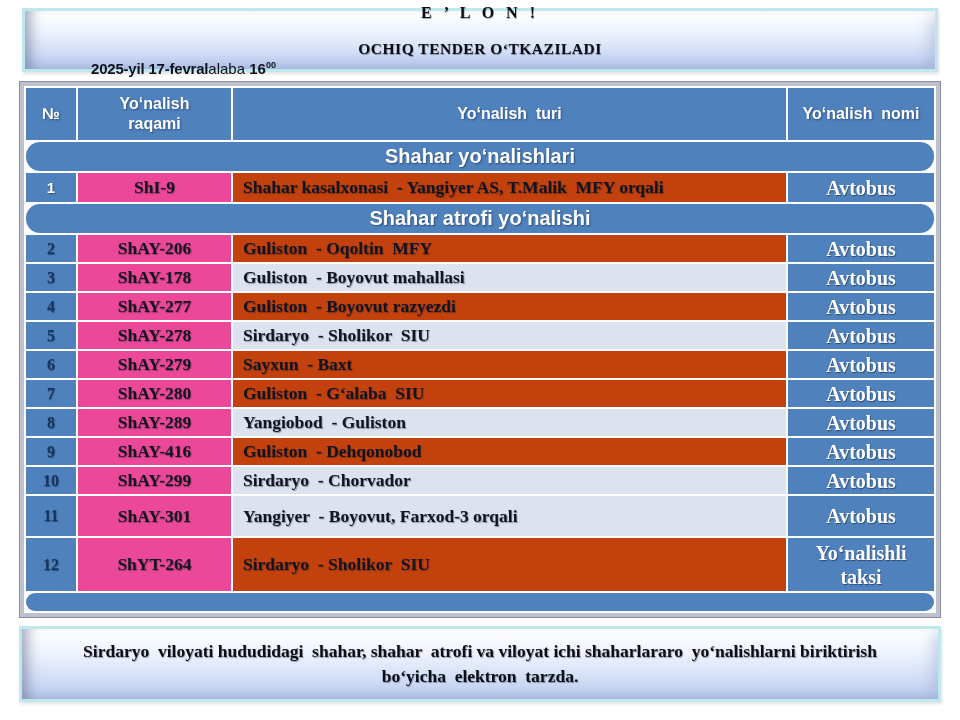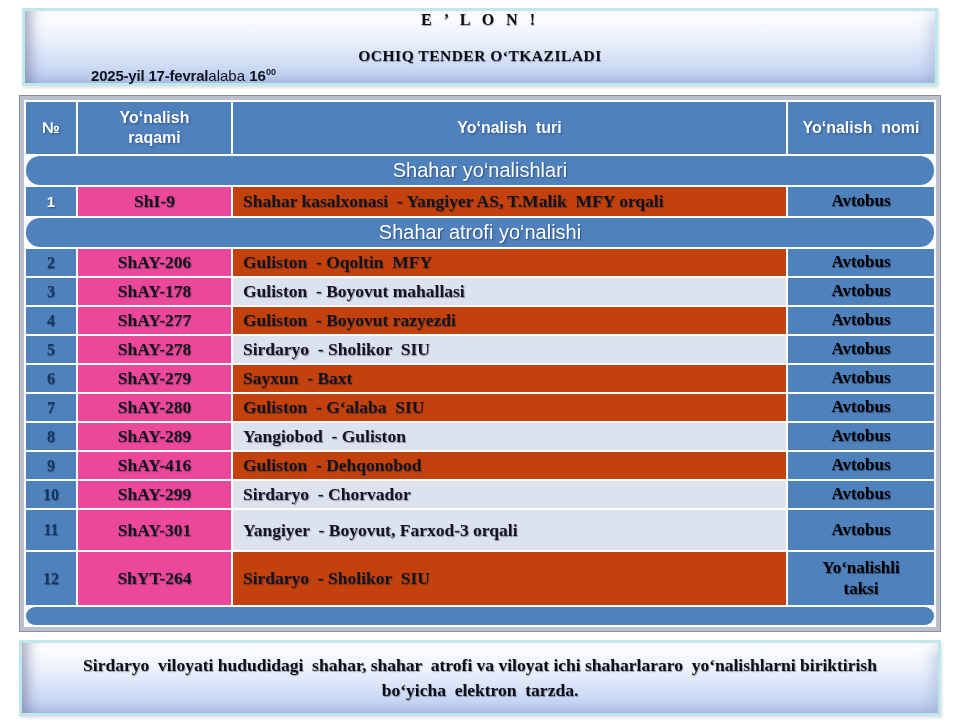--- a/index.html
+++ b/index.html
@@ -14,21 +14,21 @@
     border:3px solid #bfe7ee;
     background:linear-gradient(180deg, #fdfeff 0%, #eef3fd 35%, #cfdcf6 75%, #c3d4f3 100%);
     box-shadow:
       inset 14px 0 14px -9px rgba(98,104,138,0.60),
       inset 0 14px 14px -9px rgba(255,255,255,0.95),
       inset -14px 0 14px -9px rgba(150,165,205,0.50),
       inset 0 -14px 14px -9px rgba(130,150,200,0.40),
       1px 2px 3px rgba(0,0,0,0.12);
   }
   .announce {
-    margin:8px 22px 0 22px; height:78px;
+    margin:8px 22px 0 22px; height:64px;
     display:flex; flex-direction:column; justify-content:center;
     font-family:"Liberation Serif", serif; color:#0c0c14;
   }
   .announce-title {
     text-align:center; font-weight:bold; font-size:16px; letter-spacing:4px;
     text-shadow:0.6px 0.8px 0.8px rgba(0,0,0,0.35);
   }
   .announce-subtitle {
     text-align:center; font-weight:bold; font-size:15.5px; letter-spacing:0.5px;
     margin-top:18px; text-shadow:0.6px 0.8px 0.8px rgba(0,0,0,0.35);
@@ -58,21 +58,21 @@
   }
   .cell { display:flex; align-items:center; justify-content:center; }
 
   .th {
     background:#4f81bd; color:#ffffff; font-size:16px; font-weight:bold;
     text-align:center; white-space:pre-wrap; line-height:1.25;
     min-height:52px; text-shadow:1px 1px 2px rgba(25,45,80,0.55);
   }
   .section {
     grid-column:1 / -1; background:#4f81bd; color:#ffffff;
-    font-size:20px; font-weight:normal; min-height:29px;
+    font-size:20px; font-weight:bold; min-height:29px;
     text-shadow:1px 1.2px 1.5px rgba(25,45,80,0.6);
     white-space:pre-wrap;
     border-radius:14px;
   }
   .section.empty { min-height:18px; }
 
   .num {
     background:#4f81bd; color:#17365d;
     font-family:"Liberation Serif", serif; font-weight:bold; font-size:16px;
     text-shadow:0.6px 0.8px 1px rgba(10,20,40,0.45);
@@ -86,22 +86,22 @@
     font-family:"Liberation Serif", serif; font-weight:bold; font-size:17.5px;
     text-shadow:0.8px 1px 1px rgba(20,20,40,0.4);
   }
   .name {
     justify-content:flex-start; padding-left:10px;
     background:#c2410c; color:#121420;
     font-family:"Liberation Serif", serif; font-weight:bold; font-size:17.5px;
     white-space:pre-wrap; text-shadow:0.8px 1px 1px rgba(20,20,40,0.4);
   }
   .type {
-    background:#4f81bd; color:#000000;
-    font-family:"Liberation Serif", serif; font-weight:bold; font-size:17px;
+    background:#4f81bd; color:#ffffff;
+    font-family:"Liberation Serif", serif; font-weight:bold; font-size:20px;
     text-align:center; white-space:pre-wrap; line-height:1.2;
     text-shadow:0.8px 1px 1px rgba(10,20,40,0.5);
   }
   .rh-n  { min-height:27px; }
   .rh-r1 { min-height:29px; }
   .rh-t1 { min-height:40px; }
   .rh-t2 { min-height:53px; }
 
   
   .footer-panel {

